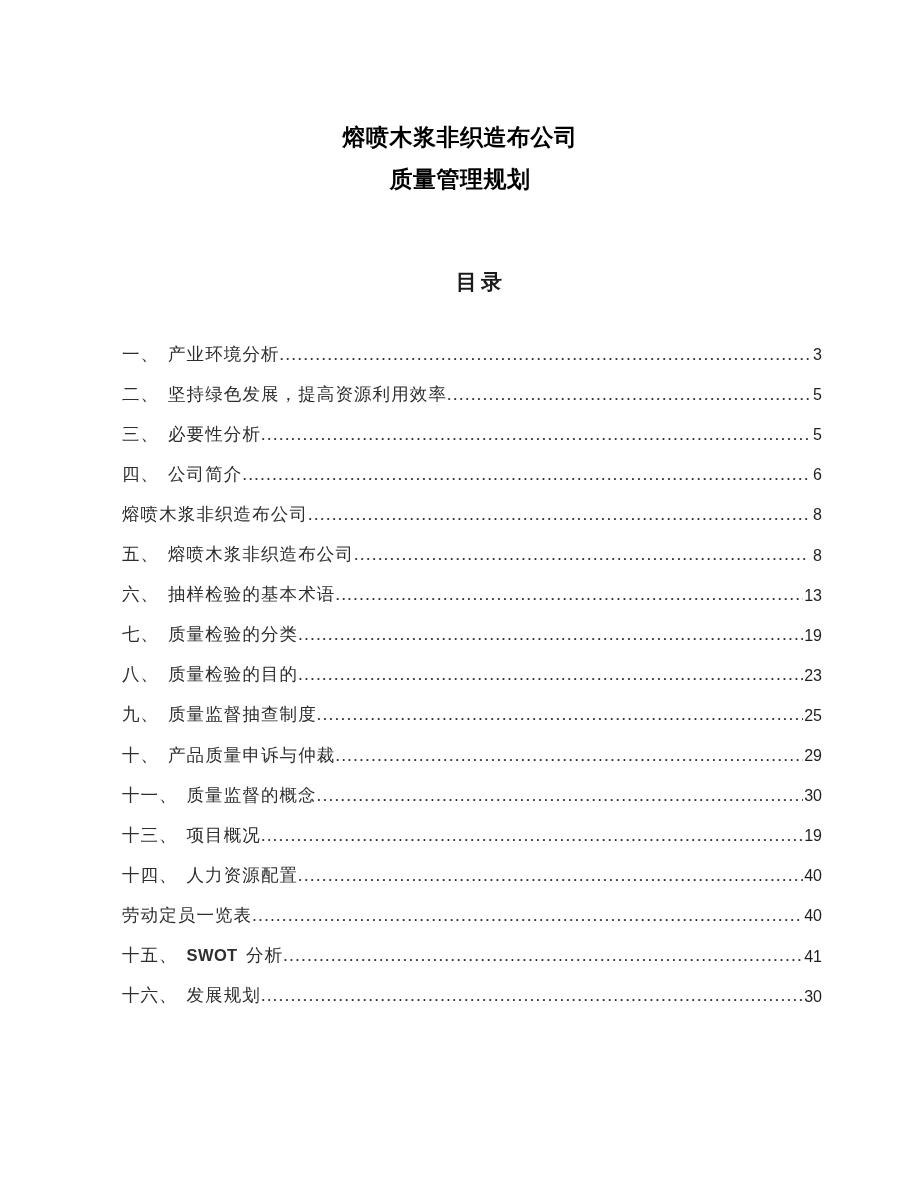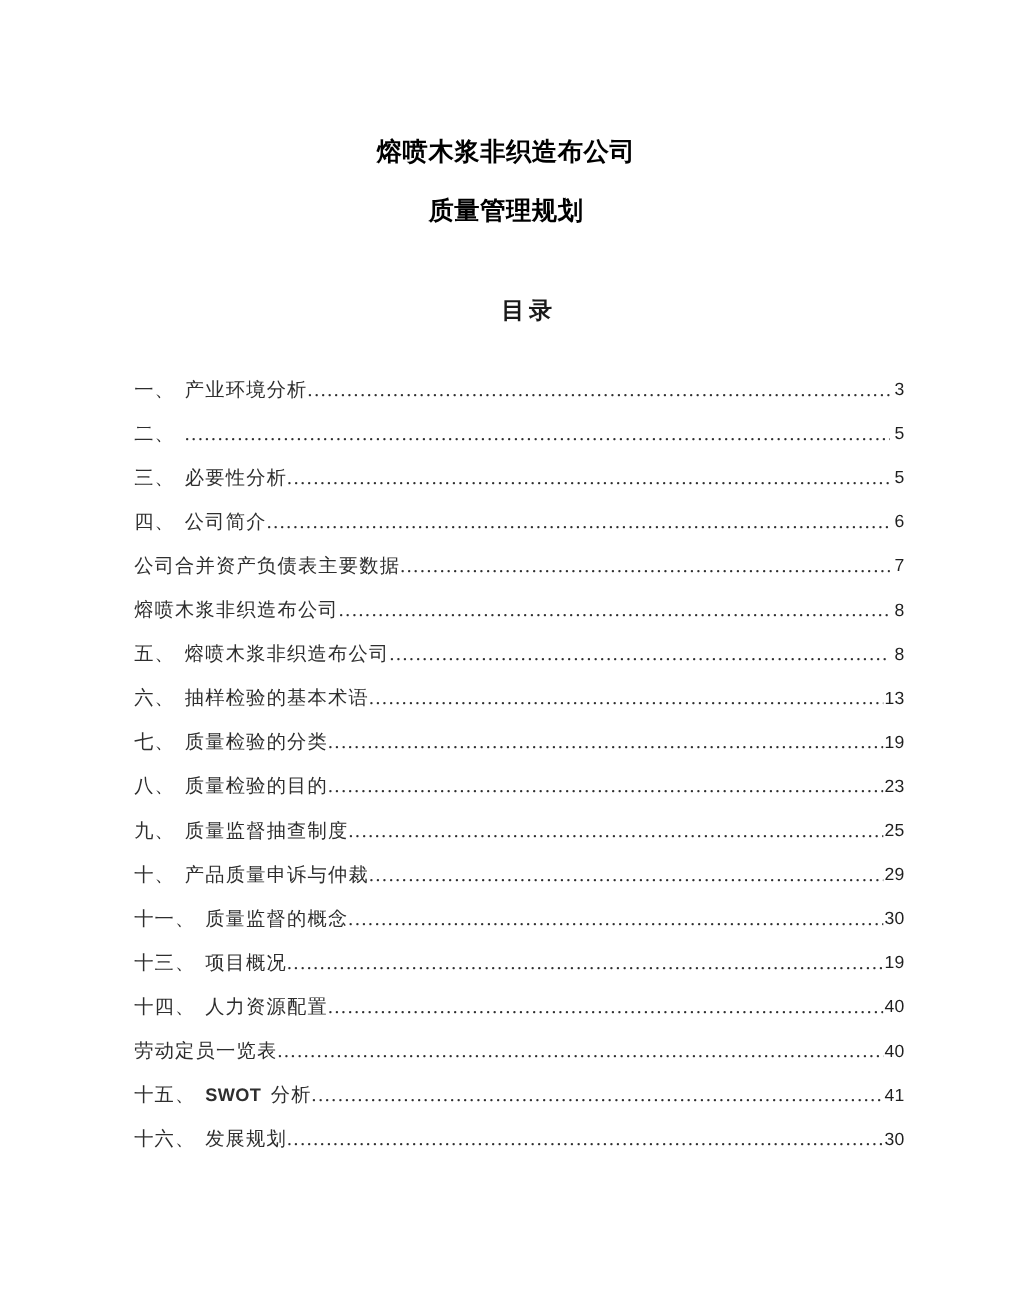--- a/index.html
+++ b/index.html
@@ -34,21 +34,21 @@
   .doc-title-1 {
     position: absolute;
     left: 0;
     right: 0;
     top: 126px;
   }
   .doc-title-2 {
     position: absolute;
     left: 0;
     right: 0;
-    top: 180px;
+    top: 168px;
   }
 
   
   .toc-heading {
     position: absolute;
     left: 0;
     right: 0;
     top: 272px;
     text-align: center;
     font-family: "Liberation Serif", "DejaVu Serif", serif;
@@ -135,41 +135,37 @@
 
   <div class="toc">
       <div class="toc-entry">
         <span class="toc-num spaced">一、</span>
         <span class="toc-label">产业环境分析</span>
         <span class="toc-leader"></span>
         <span class="toc-page">3</span>
       </div>
       <div class="toc-entry">
         <span class="toc-num spaced">二、</span>
+        <span class="toc-label">坚持绿色发展，提高资源利用效率</span>
         <span class="toc-leader"></span>
         <span class="toc-page">5</span>
       </div>
       <div class="toc-entry">
         <span class="toc-num spaced">三、</span>
         <span class="toc-label">必要性分析</span>
         <span class="toc-leader"></span>
         <span class="toc-page">5</span>
       </div>
       <div class="toc-entry">
         <span class="toc-num spaced">四、</span>
         <span class="toc-label">公司简介</span>
         <span class="toc-leader"></span>
         <span class="toc-page">6</span>
       </div>
       <div class="toc-entry">
-        <span class="toc-label">公司合并资产负债表主要数据</span>
-        <span class="toc-leader"></span>
-        <span class="toc-page">7</span>
-      </div>
-      <div class="toc-entry">
         <span class="toc-label">熔喷木浆非织造布公司</span>
         <span class="toc-leader"></span>
         <span class="toc-page">8</span>
       </div>
       <div class="toc-entry">
         <span class="toc-num spaced">五、</span>
         <span class="toc-label">熔喷木浆非织造布公司</span>
         <span class="toc-leader"></span>
         <span class="toc-page">8</span>
       </div>

